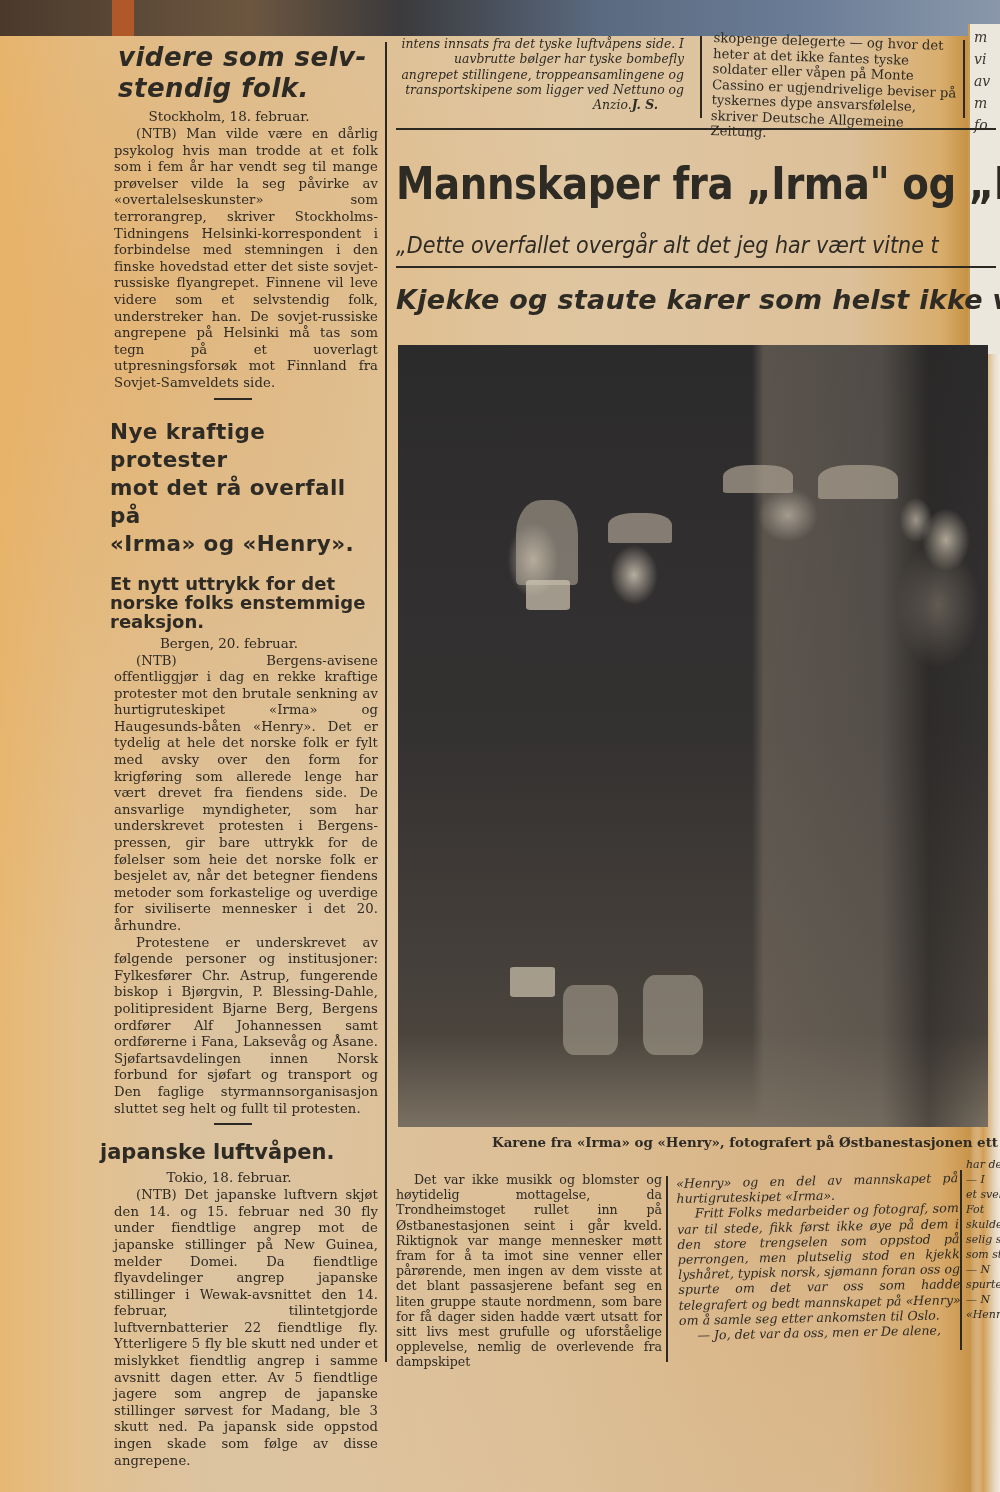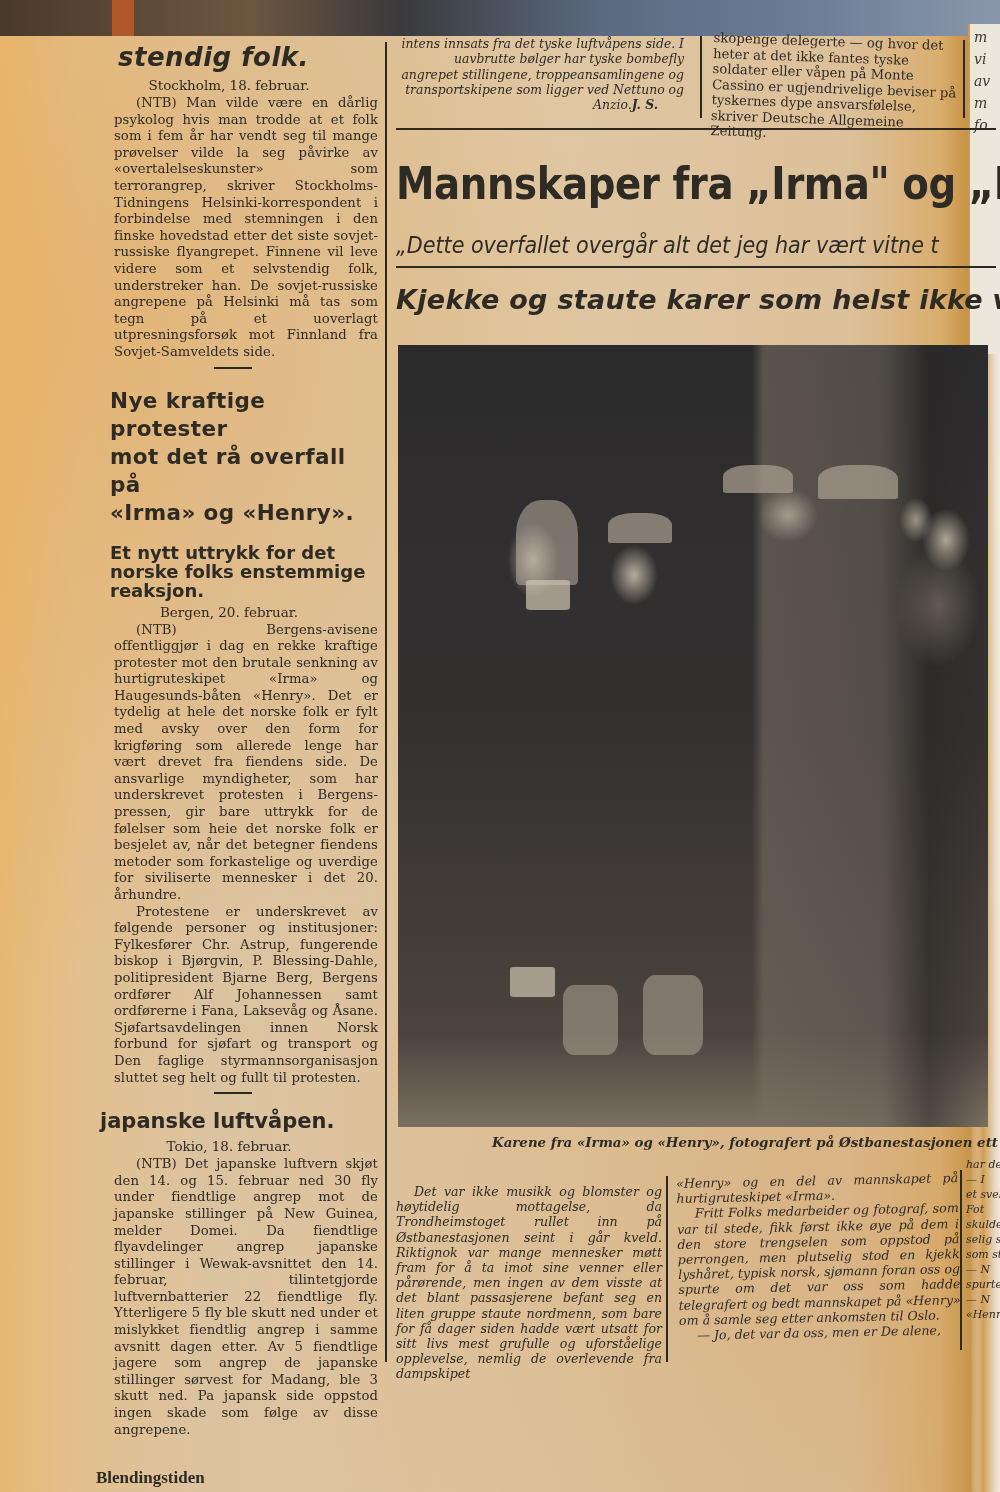--- a/index.html
+++ b/index.html
@@ -50,22 +50,22 @@
       radial-gradient(ellipse 32px 42px at 548px 195px, rgba(205,195,175,.8), rgba(0,0,0,0) 75%),
       radial-gradient(ellipse 40px 36px at 390px 170px, rgba(190,180,165,.75), rgba(0,0,0,0) 75%),
       radial-gradient(ellipse 30px 38px at 550px 185px, rgba(0,0,0,0), rgba(0,0,0,0)),
       radial-gradient(ellipse 30px 38px at 440px 215px, rgba(0,0,0,0), rgba(0,0,0,0)),
       radial-gradient(ellipse 32px 40px at 236px 230px, rgba(205,195,178,.85), rgba(0,0,0,0) 75%),
       radial-gradient(ellipse 34px 50px at 135px 215px, rgba(200,190,172,.85), rgba(0,0,0,0) 75%),
       radial-gradient(ellipse 22px 30px at 518px 175px, rgba(200,190,172,.7), rgba(0,0,0,0) 75%),
       linear-gradient(90deg,rgba(0,0,0,0) 0%,rgba(0,0,0,0) 60%,rgba(120,110,98,.6) 62%,rgba(110,102,92,.55) 82%,rgba(40,38,36,.5) 90%,rgba(0,0,0,0) 100%),
       linear-gradient(180deg,#2c2b2c 0%,#343131 50%,#4a443d 88%,#7a7062 100%);}
   .photo .figure{position:absolute;border-radius:40% 40% 6% 6%;}
-  .caption{position:absolute;left:492px;top:1134px;font-weight:bold;font-size:13.4px;white-space:nowrap;font-style:italic;}
-  .col-b1{position:absolute;left:396px;top:1172px;width:266px;font-style:italic;font-size:12.6px;line-height:15.2px;text-align:justify;margin-top:12px;}
+  .caption{position:absolute;left:492px;top:1134px;font-weight:bold;font-size:13.4px;white-space:nowrap;}
+  .col-b1{position:absolute;left:396px;top:1172px;width:266px;font-size:12.6px;line-height:15.2px;text-align:justify;}
   .col-b2{position:absolute;left:676px;top:1176px;width:282px;font-style:italic;font-size:12.6px;line-height:15.2px;text-align:justify;transform:rotate(-1.2deg);transform-origin:left top;}
   .col-b1 p,.col-b2 p{margin:0;text-indent:18px;}
   .col-b3{position:absolute;left:966px;top:1157px;width:34px;font-style:italic;font-size:11px;line-height:15px;overflow:hidden;white-space:nowrap;}
   .fold{position:absolute;left:972px;top:36px;width:28px;height:1456px;
     background:linear-gradient(90deg,rgba(210,150,60,.0),rgba(205,140,50,.75) 40%,rgba(230,215,190,.6) 80%,rgba(245,240,230,.7));}
 </style>
 </head>
 <body>
 
 <div class="backdrop">
@@ -79,20 +79,21 @@
   <span>m</span>
   <span>vi</span>
   <span>av</span>
   <span>m</span>
   <span>fo</span>
 </div>
 
 <div class="col-left">
   <section>
     <div class="h-top hd-sans">
+      <div>videre som selv-</div>
       <div>stendig folk.</div>
     </div>
     <div class="dateline">Stockholm, 18. februar.</div>
     <div class="text">
         <p>(NTB) Man vilde være en dårlig psykolog hvis man trodde at et folk som i fem år har vendt seg til mange prøvelser vilde la seg påvirke av «overtalelseskunster» som terrorangrep, skriver Stockholms-Tidningens Helsinki-korrespondent i forbindelse med stemningen i den finske hovedstad etter det siste sovjet-russiske flyangrepet. Finnene vil leve videre som et selvstendig folk, understreker han. De sovjet-russiske angrepene på Helsinki må tas som tegn på et uoverlagt utpresningsforsøk mot Finnland fra Sovjet-Samveldets side.</p>
       </div>
     <div class="sep"></div>
   </section>
 
   <section>

